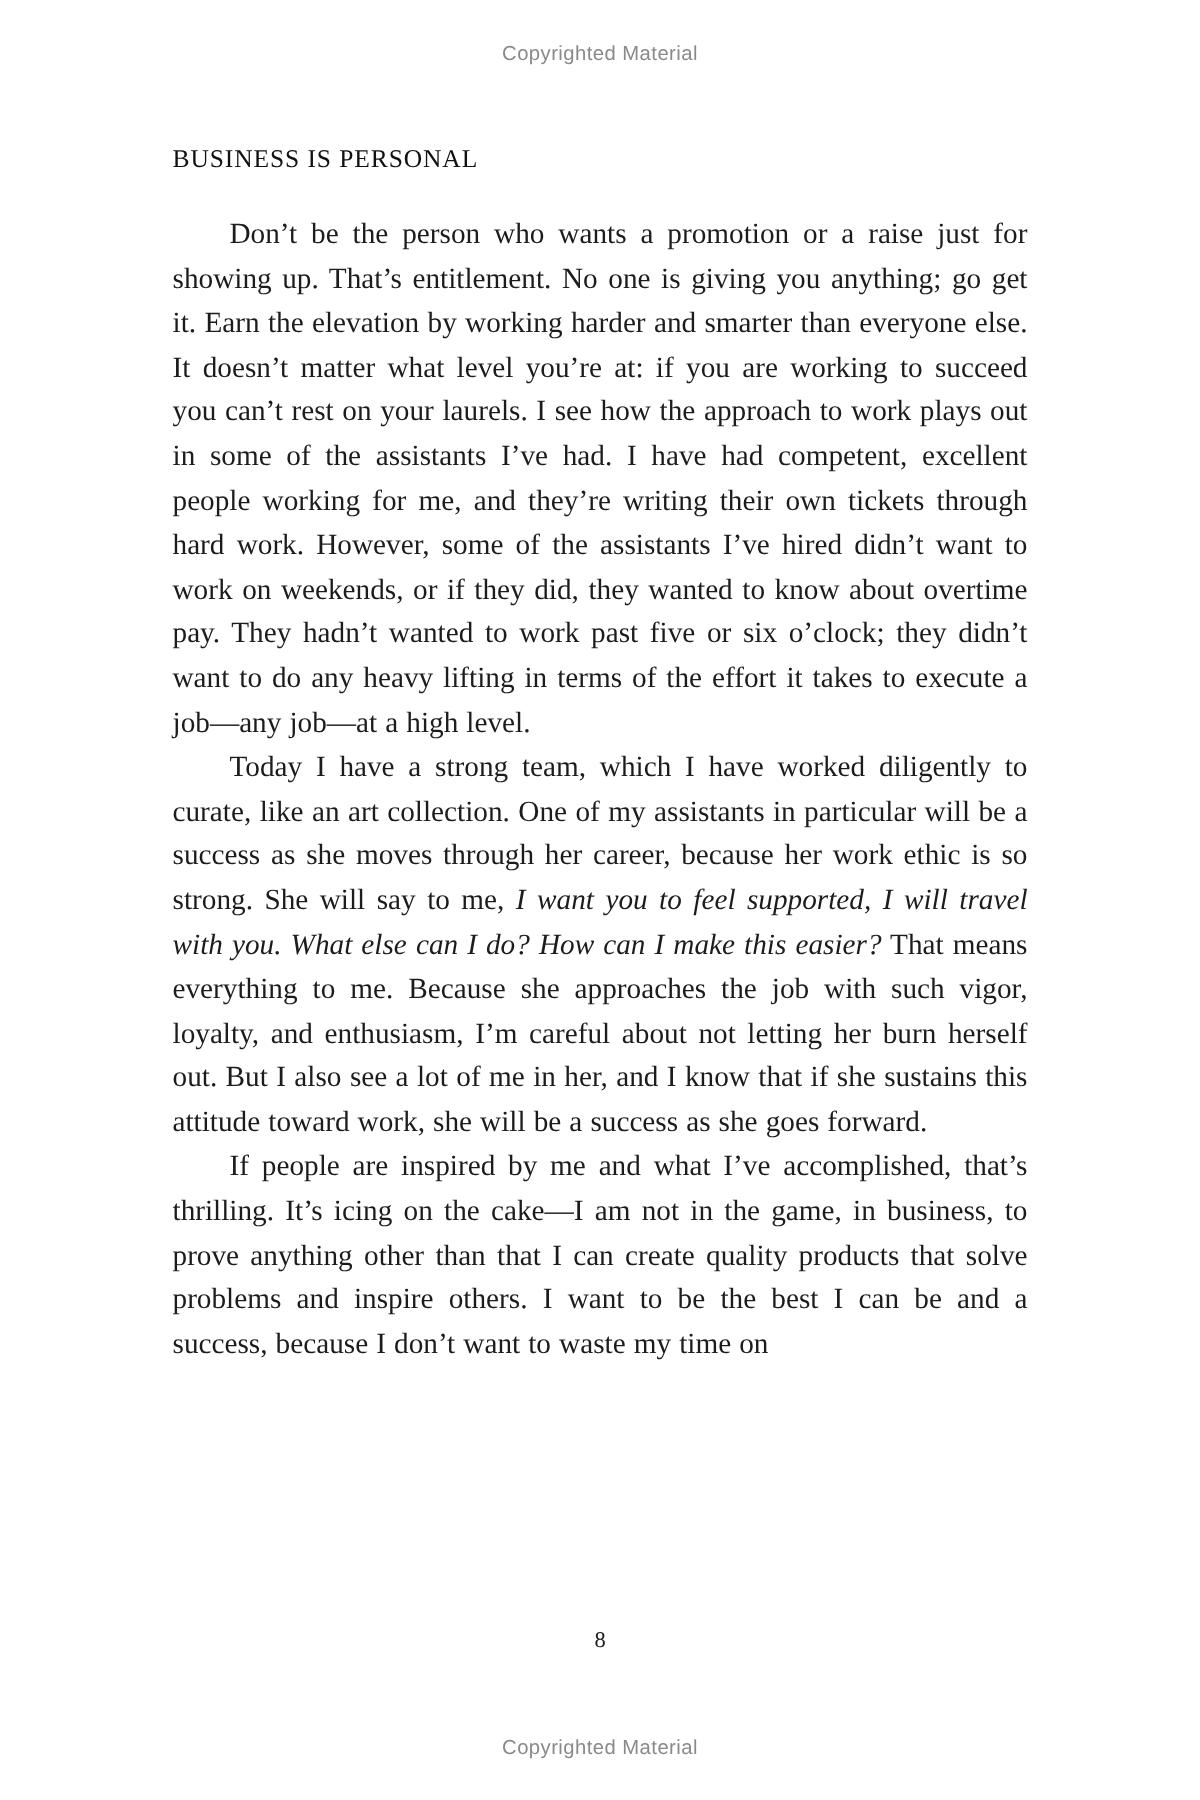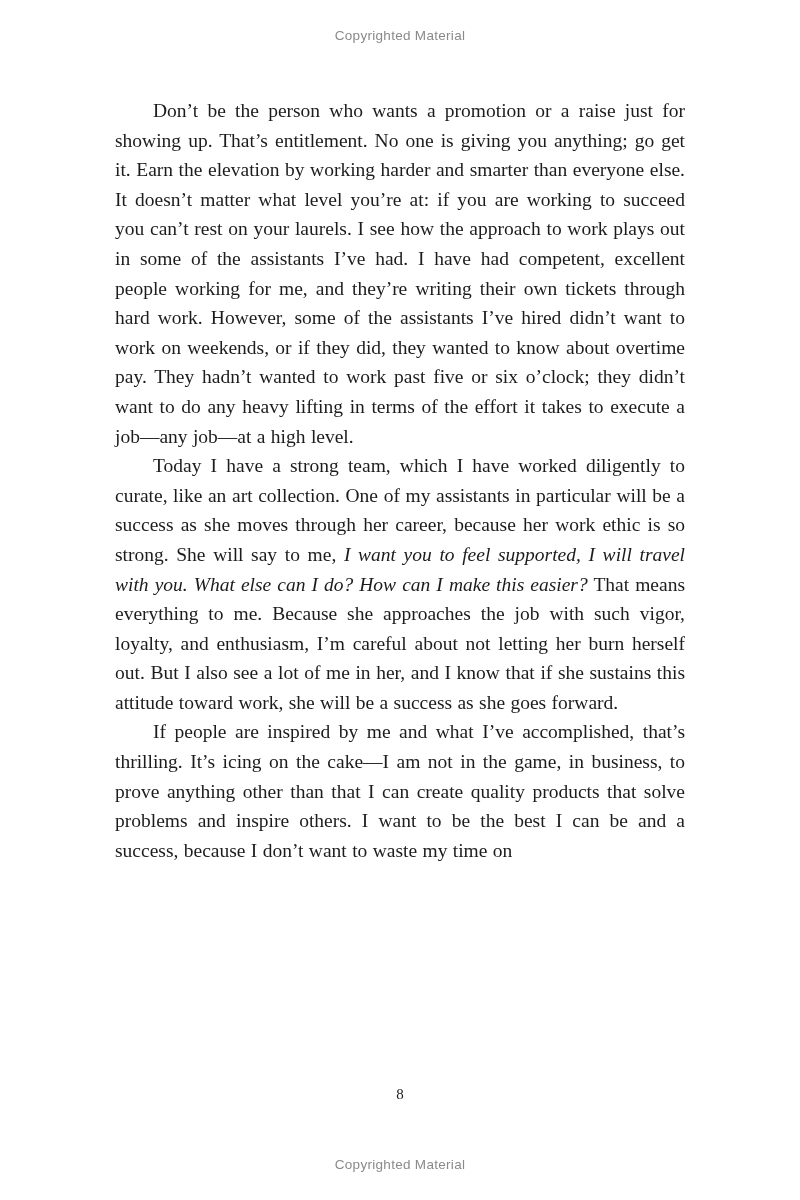--- a/index.html
+++ b/index.html
@@ -70,20 +70,21 @@
 </style>
 </head>
 <body>
 
 <div class="page">
 
   <div class="copyright top">Copyrighted Material</div>
 
   <div class="content">
 
+    <h1 class="running-header">BUSINESS IS PERSONAL</h1>
 
     <div class="body-text">
 
 
       <p class="indent">Don’t be the person who wants a promotion or a raise just for showing up. That’s entitlement. No one is giving you anything; go get it. Earn the elevation by working harder and smarter than everyone else. It doesn’t matter what level you’re at: if you are working to succeed you can’t rest on your laurels. I see how the approach to work plays out in some of the assistants I’ve had. I have had competent, excellent people working for me, and they’re writing their own tickets through hard work. However, some of the assistants I’ve hired didn’t want to work on weekends, or if they did, they wanted to know about overtime pay. They hadn’t wanted to work past five or six o’clock; they didn’t want to do any heavy lifting in terms of the effort it takes to execute a job—any job—at a high level.</p>
 
       <p class="indent"><span>Today I have a strong team, which I have worked diligently to curate, like an art collection. One of my assistants in particular will be a success as she moves through her career, because her work ethic is so strong. She will say to me, </span><em>I want you to feel supported, I will travel with you. What else can I do? How can I make this easier?</em><span> That means everything to me. Because she approaches the job with such vigor, loyalty, and enthusiasm, I’m careful about not letting her burn herself out. But I also see a lot of me in her, and I know that if she sustains this attitude toward work, she will be a success as she goes forward.</span></p>
 
       <p class="indent">If people are inspired by me and what I’ve accomplished, that’s thrilling. It’s icing on the cake—I am not in the game, in business, to prove anything other than that I can create quality products that solve problems and inspire others. I want to be the best I can be and a success, because I don’t want to waste my time on</p>
 

